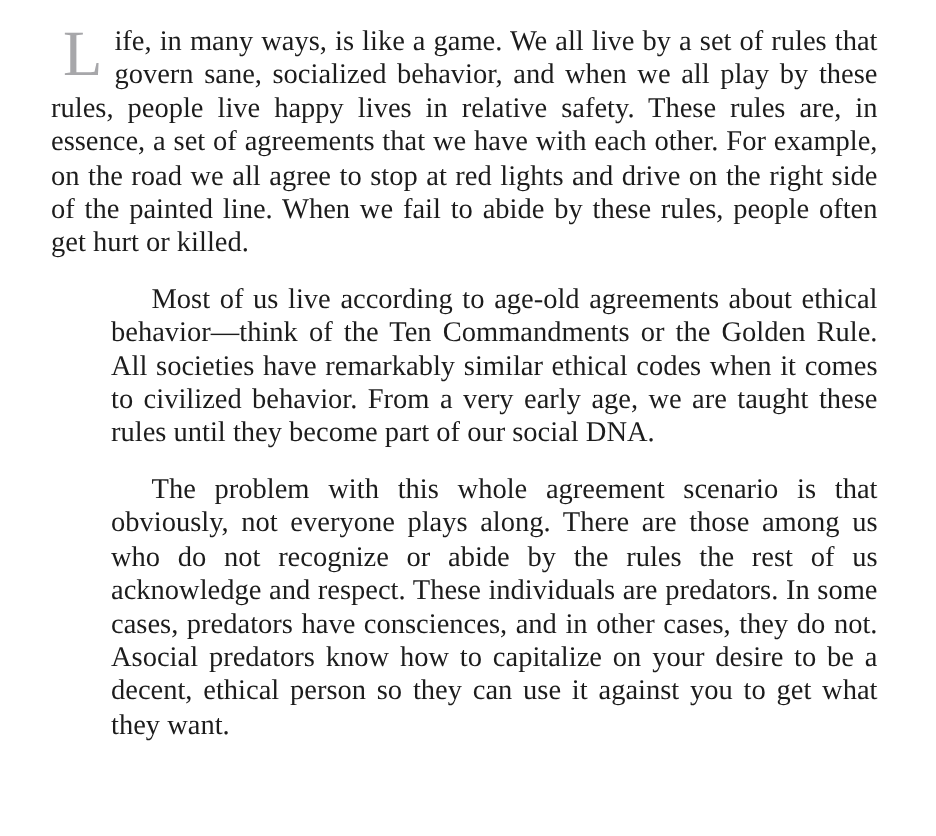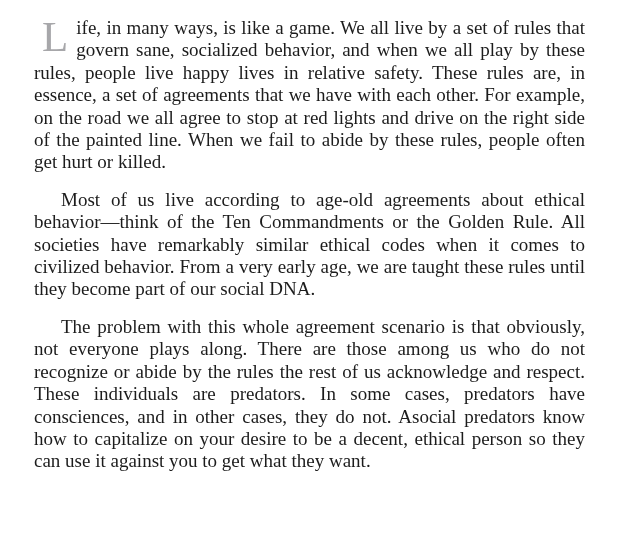--- a/index.html
+++ b/index.html
@@ -19,20 +19,21 @@
   .para {
     font-family: "Liberation Serif", "DejaVu Serif", serif;
     font-size: 19px;
     line-height: 22.4px;
     color: #1c1c1c;
     text-align: justify;
     margin: 0 0 15px 0;
   }
   .para.indented {
     text-indent: 27px;
+    margin-left: 40px;
   }
   .dropcap {
     float: left;
     font-family: "Liberation Serif", "DejaVu Serif", serif;
     font-size: 43px;
     line-height: 36px;
     height: 40px;
     color: #a7a7aa;
     margin: 2px 8px 0 8px;
   }

